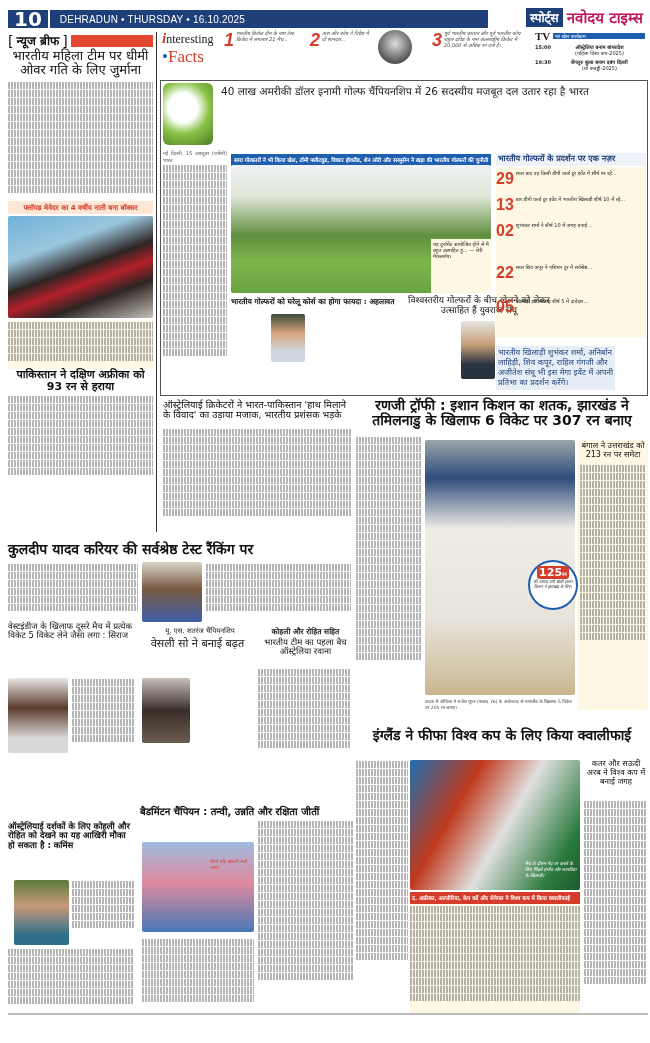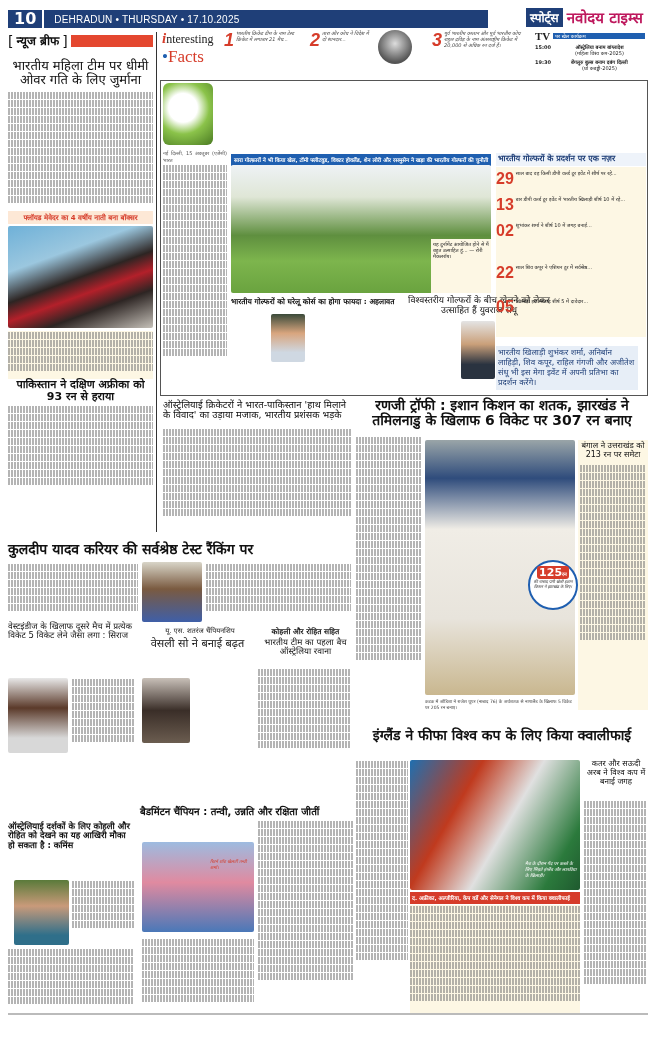--- a/index.html
+++ b/index.html
@@ -1,53 +1,53 @@
 <!DOCTYPE html>
 <html><head>
 <meta charset="utf-8">
 <style>
 *{box-sizing:border-box;margin:0;padding:0}
 body{width:650px;height:1043px;background:#fff;font-family:"DejaVu Sans",sans-serif;color:#222;position:relative;overflow:hidden}
 .abs{position:absolute}
 .topbar{left:8px;top:10px;width:480px;height:18px;background:#1f3f78;color:#fff;font-size:10px;display:flex;align-items:center}
-.pgno{background:#1f3f78;color:#fff;font-weight:bold;font-size:16px;padding:0 6px;border-right:2px solid #fff;height:18px;line-height:18px}
+.pgno{background:#1f3f78;color:#fff;font-weight:bold;font-size:20px;padding:0 6px;border-right:2px solid #fff;height:18px;line-height:18px}
 .dateline{padding-left:10px;font-family:"Liberation Sans",sans-serif;font-size:10px;letter-spacing:.2px}
 .brand{left:488px;top:6px;width:155px;height:22px;display:flex;align-items:center;justify-content:flex-end;gap:4px}
 .brand .sports{background:#1f3f78;color:#fff;font-weight:bold;font-size:12px;padding:1px 4px}
 .brand .paper{color:#be185d;font-weight:bold;font-size:15px}
 .txt{font-size:5px;line-height:7px;color:#555;text-align:justify;overflow:hidden}
 .txt span{display:block;height:7px;background:repeating-linear-gradient(90deg,#777 0 2px,transparent 2px 3px);opacity:.55;margin:1px 0}
 .hd{font-weight:bold;color:#111;line-height:1.1}
 .rule{background:#333}
 .box-cream{background:#fdf7e4}
 .photo{border-radius:2px}
 .redbar{background:#d63c2a;color:#fff;font-weight:bold}
 .bluebar{background:#1f5fb0;color:#fff;font-weight:bold}
 .num{color:#d63c2a;font-weight:bold;font-family:"Liberation Sans",sans-serif}
 </style>
 </head>
 <body>
 
 <div class="abs topbar">
   <span class="pgno">10</span>
-  <span class="dateline">DEHRADUN • THURSDAY • 17.10.2025</span>
+  <span class="dateline">DEHRADUN • THURSDAY • 16.10.2025</span>
 </div>
 <div class="abs brand">
   <span class="sports">स्पोर्ट्स</span>
   <span class="paper">नवोदय टाइम्स</span>
 </div>
 
 <div class="abs" style="left:8px;top:32px;width:145px">
   <div style="display:flex;align-items:center;gap:3px">
     <span style="font-size:14px;color:#111">[</span>
     <span style="font-size:12px;font-weight:bold;color:#111">न्यूज ब्रीफ</span>
     <span style="font-size:14px;color:#111">]</span>
     <span style="flex:1;height:12px;background:#e4472f"></span>
   </div>
-  <div class="hd" style="font-size:13px;font-weight:normal;text-align:center;margin-top:10px">भारतीय महिला टीम पर धीमी ओवर गति के लिए जुर्माना</div>
+  <div class="hd" style="font-size:13px;font-weight:normal;text-align:center;margin-top:0">भारतीय महिला टीम पर धीमी ओवर गति के लिए जुर्माना</div>
   <div class="txt" style="height:118px;margin-top:3px">
       <span></span>
       <span></span>
       <span></span>
       <span></span>
       <span></span>
       <span></span>
       <span></span>
       <span></span>
       <span></span>
@@ -114,20 +114,21 @@
       <span style="flex:1;text-align:center"><span style="display:block;font-weight:bold">ऑस्ट्रेलिया बनाम बांग्लादेश</span><span>(महिला विश्व कप-2025)</span></span>
     </div>
   <div style="display:flex;gap:3px;font-size:5px;margin-top:3px">
       <span style="font-weight:bold">19:30</span>
       <span style="flex:1;text-align:center"><span style="display:block;font-weight:bold">बेंगलुरु बुल्स बनाम दबंग दिल्ली</span><span>(प्रो कबड्डी-2025)</span></span>
     </div>
 </div>
 
 <div class="abs" style="left:160px;top:80px;width:488px;height:316px;border:1px solid #555">
   <div class="photo" style="position:absolute;left:2px;top:2px;width:50px;height:62px;background:radial-gradient(circle at 40% 40%,#fff 0 30%,#8bc34a 55%,#4a7a22 100%);border-radius:6px"></div>
+  <div style="position:absolute;left:60px;top:3px;font-size:10.5px;color:#222;white-space:nowrap">40 लाख अमरीकी डॉलर इनामी गोल्फ चैंपियनशिप में 26 सदस्यीय मजबूत दल उतार रहा है भारत</div>
   <div class="txt" style="position:absolute;left:2px;top:68px;width:64px;height:230px">
       <span style="background:none;opacity:1;color:#555;font-size:5px;height:auto">नई दिल्ली, 15 अक्तूबर (एजेंसी) भारत</span>
       <span></span>
       <span></span>
       <span></span>
       <span></span>
       <span></span>
       <span></span>
       <span></span>
       <span></span>
@@ -174,21 +175,21 @@
     </div>
   <div style="display:flex;gap:2px;font-size:5px;margin-bottom:16px">
       <span class="num" style="font-size:16px">22</span>
       <span>साल शिव कपूर ने एशियन टूर में सर्वश्रेष्ठ...</span>
     </div>
   <div style="display:flex;gap:2px;font-size:5px">
       <span class="num" style="font-size:16px">05</span>
       <span>खिलाड़ी इस सप्ताह शीर्ष 5 में दावेदार...</span>
     </div>
 </div>
-<div class="abs" style="left:496px;top:346px;width:142px;font-size:8px;color:#1f3f78;background:#e7eef7;padding:2px;line-height:1.25">भारतीय खिलाड़ी शुभंकर शर्मा, अनिर्बान लाहिड़ी, शिव कपूर, राहिल गंगजी और अजीतेश संधू भी इस मेगा इवेंट में अपनी प्रतिभा का प्रदर्शन करेंगे।</div>
+<div class="abs" style="left:496px;top:346px;width:119px;font-size:8px;color:#1f3f78;background:#e7eef7;padding:2px;line-height:1.25">भारतीय खिलाड़ी शुभंकर शर्मा, अनिर्बान लाहिड़ी, शिव कपूर, राहिल गंगजी और अजीतेश संधू भी इस मेगा इवेंट में अपनी प्रतिभा का प्रदर्शन करेंगे।</div>
 
 <div class="abs hd" style="left:163px;top:400px;width:188px;font-size:9.5px;font-weight:normal">ऑस्ट्रेलियाई क्रिकेटरों ने भारत-पाकिस्तान 'हाथ मिलाने के विवाद' का उड़ाया मजाक, भारतीय प्रशंसक भड़के</div>
 <div class="abs txt" style="left:163px;top:428px;width:188px;height:100px">
     <span></span>
     <span></span>
     <span></span>
     <span></span>
     <span></span>
     <span></span>
     <span></span>

